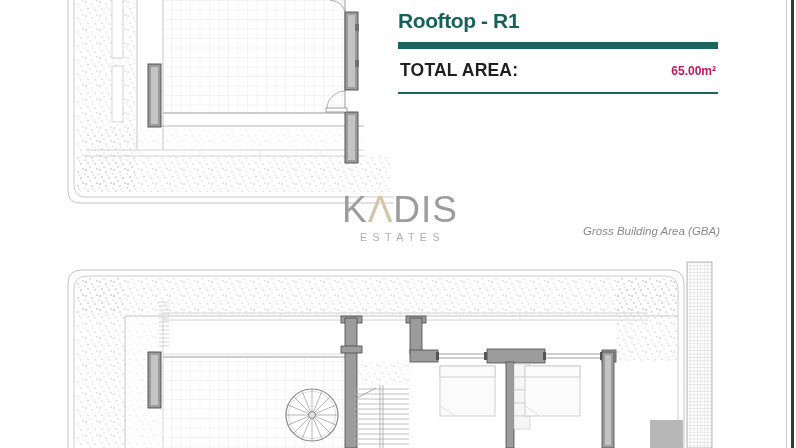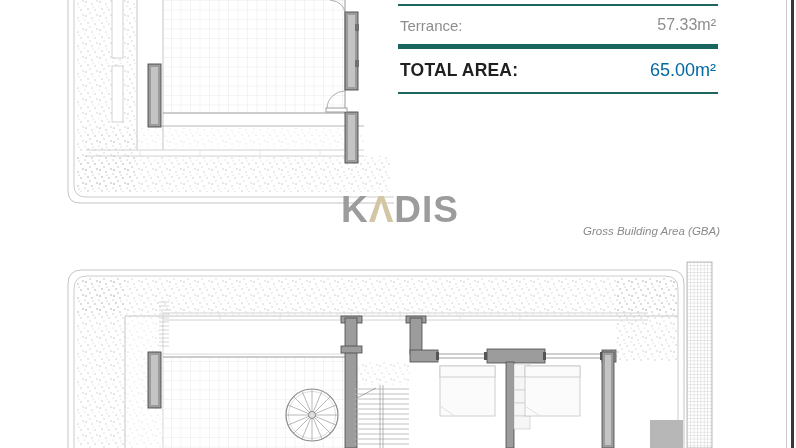--- a/index.html
+++ b/index.html
@@ -22,27 +22,27 @@
   .panel{position:absolute;left:398px;top:4px;width:320px;z-index:2;}
   .panel h1{font-size:21px;font-weight:bold;letter-spacing:-0.4px;
     color:var(--title-color);height:38px;line-height:34px;}
   .rule{border:none;border-top:2px solid var(--accent);width:100%;}
   .rule.thick{border-top-width:3px;}
   .row{height:38px;display:flex;align-items:center;justify-content:space-between;padding:0 2px;}
   .row .lbl{font-size:15px;color:var(--label-gray);}
   .row .val{font-size:16px;color:var(--label-gray);}
   .row.total{height:43px;gap:8px;}
   .row.total .lbl{font-size:17.5px;color:var(--total-color);font-weight:600;letter-spacing:0.2px;}
-  .row.total .val{font-size:18px;color:#0369a1;font-weight:400;}
+  .row.total .val{font-size:12px;color:#be185d;font-weight:700;}
   
   .gba{position:absolute;left:398px;top:191px;width:322px;text-align:right;
     font-style:italic;font-size:11.5px;color:var(--footnote-gray);z-index:2;margin-top:34px;}
   
   .logo{position:absolute;left:333px;top:190px;width:134px;text-align:center;z-index:2;}
-  .logo .big{font-size:37px;line-height:40px;font-weight:700;color:var(--logo-gray);
+  .logo .big{font-size:37px;line-height:40px;font-weight:400;color:var(--logo-gray);
     letter-spacing:1px;}
   .logo .big .lam{color:var(--logo-accent);}
   .logo .sub{display:block;font-size:10.5px;letter-spacing:5.5px;color:var(--logo-sub);
     margin-top:1px;padding-left:5px;}
   
   .edge-light{position:absolute;left:786px;top:0;width:1px;height:448px;background:#c9c9c9;z-index:3;}
   .edge-dark{position:absolute;left:791px;top:0;width:3px;height:448px;background:var(--edge-dark);z-index:3;}
 </style>
 </head>
 <body>
@@ -256,35 +256,33 @@
         <circle cx="312" cy="415" r="3.5" fill="#e0e0e0" stroke="#777777" stroke-width="0.8"></circle>
       </g>
 
       <rect x="650" y="420" width="33" height="28" fill="#b7b7b7"></rect>
 
       <rect x="687" y="262" width="25" height="186" fill="url(#mesh)" stroke="#aaaaaa" stroke-width="0.8"></rect>
     </g>
   </svg>
 
   <div class="panel">
+    <h1>Rooftop - R1</h1>
     <hr class="rule">
-    <div class="row">
-      <span class="lbl">Terrance:</span>
-      <span class="val">57.33m²</span>
-    </div>
     <hr class="rule">
     <hr class="rule thick">
     <div class="row total">
       <span class="lbl">TOTAL AREA:</span>
       <span class="val">65.00m²</span>
     </div>
     <hr class="rule">
   </div>
 
   <div class="gba">Gross Building Area (GBA)</div>
 
   <div class="logo">
     <span class="big"><span>K</span><span class="lam">Λ</span><span>DIS</span></span>
+    <span class="sub">ESTATES</span>
   </div>
 
   <div class="edge-light"></div>
   <div class="edge-dark"></div>
 </div>
 
 </body></html>

